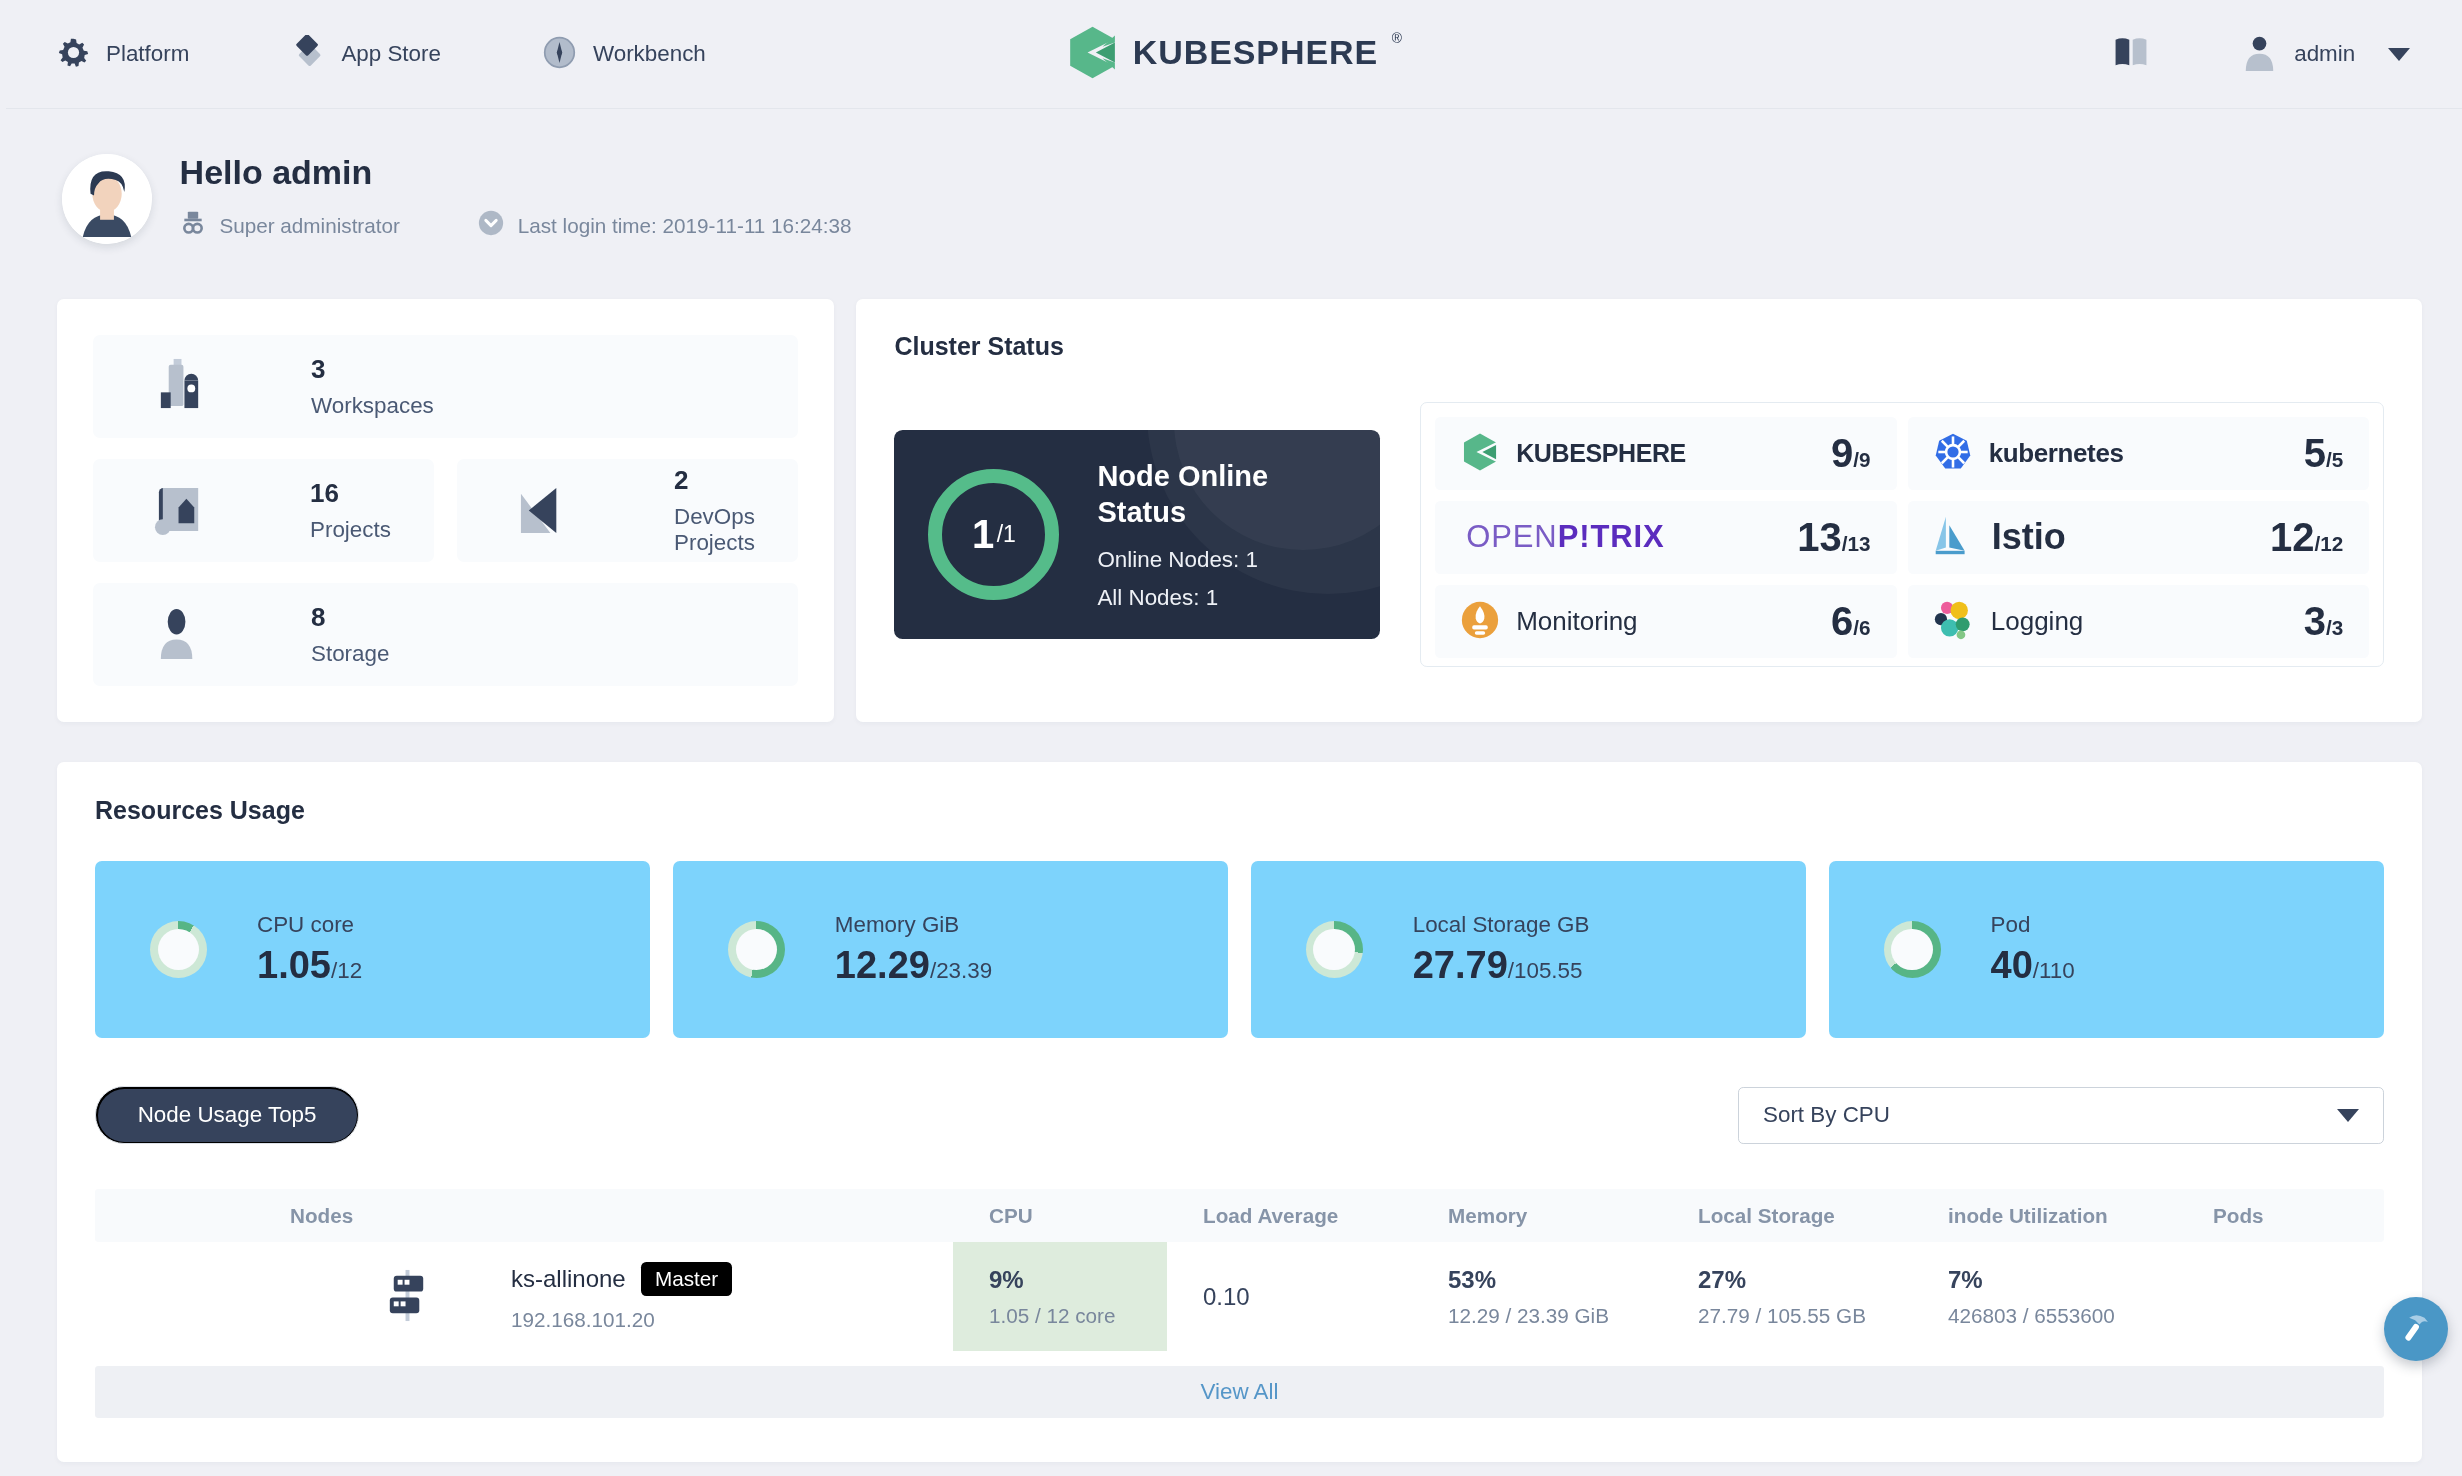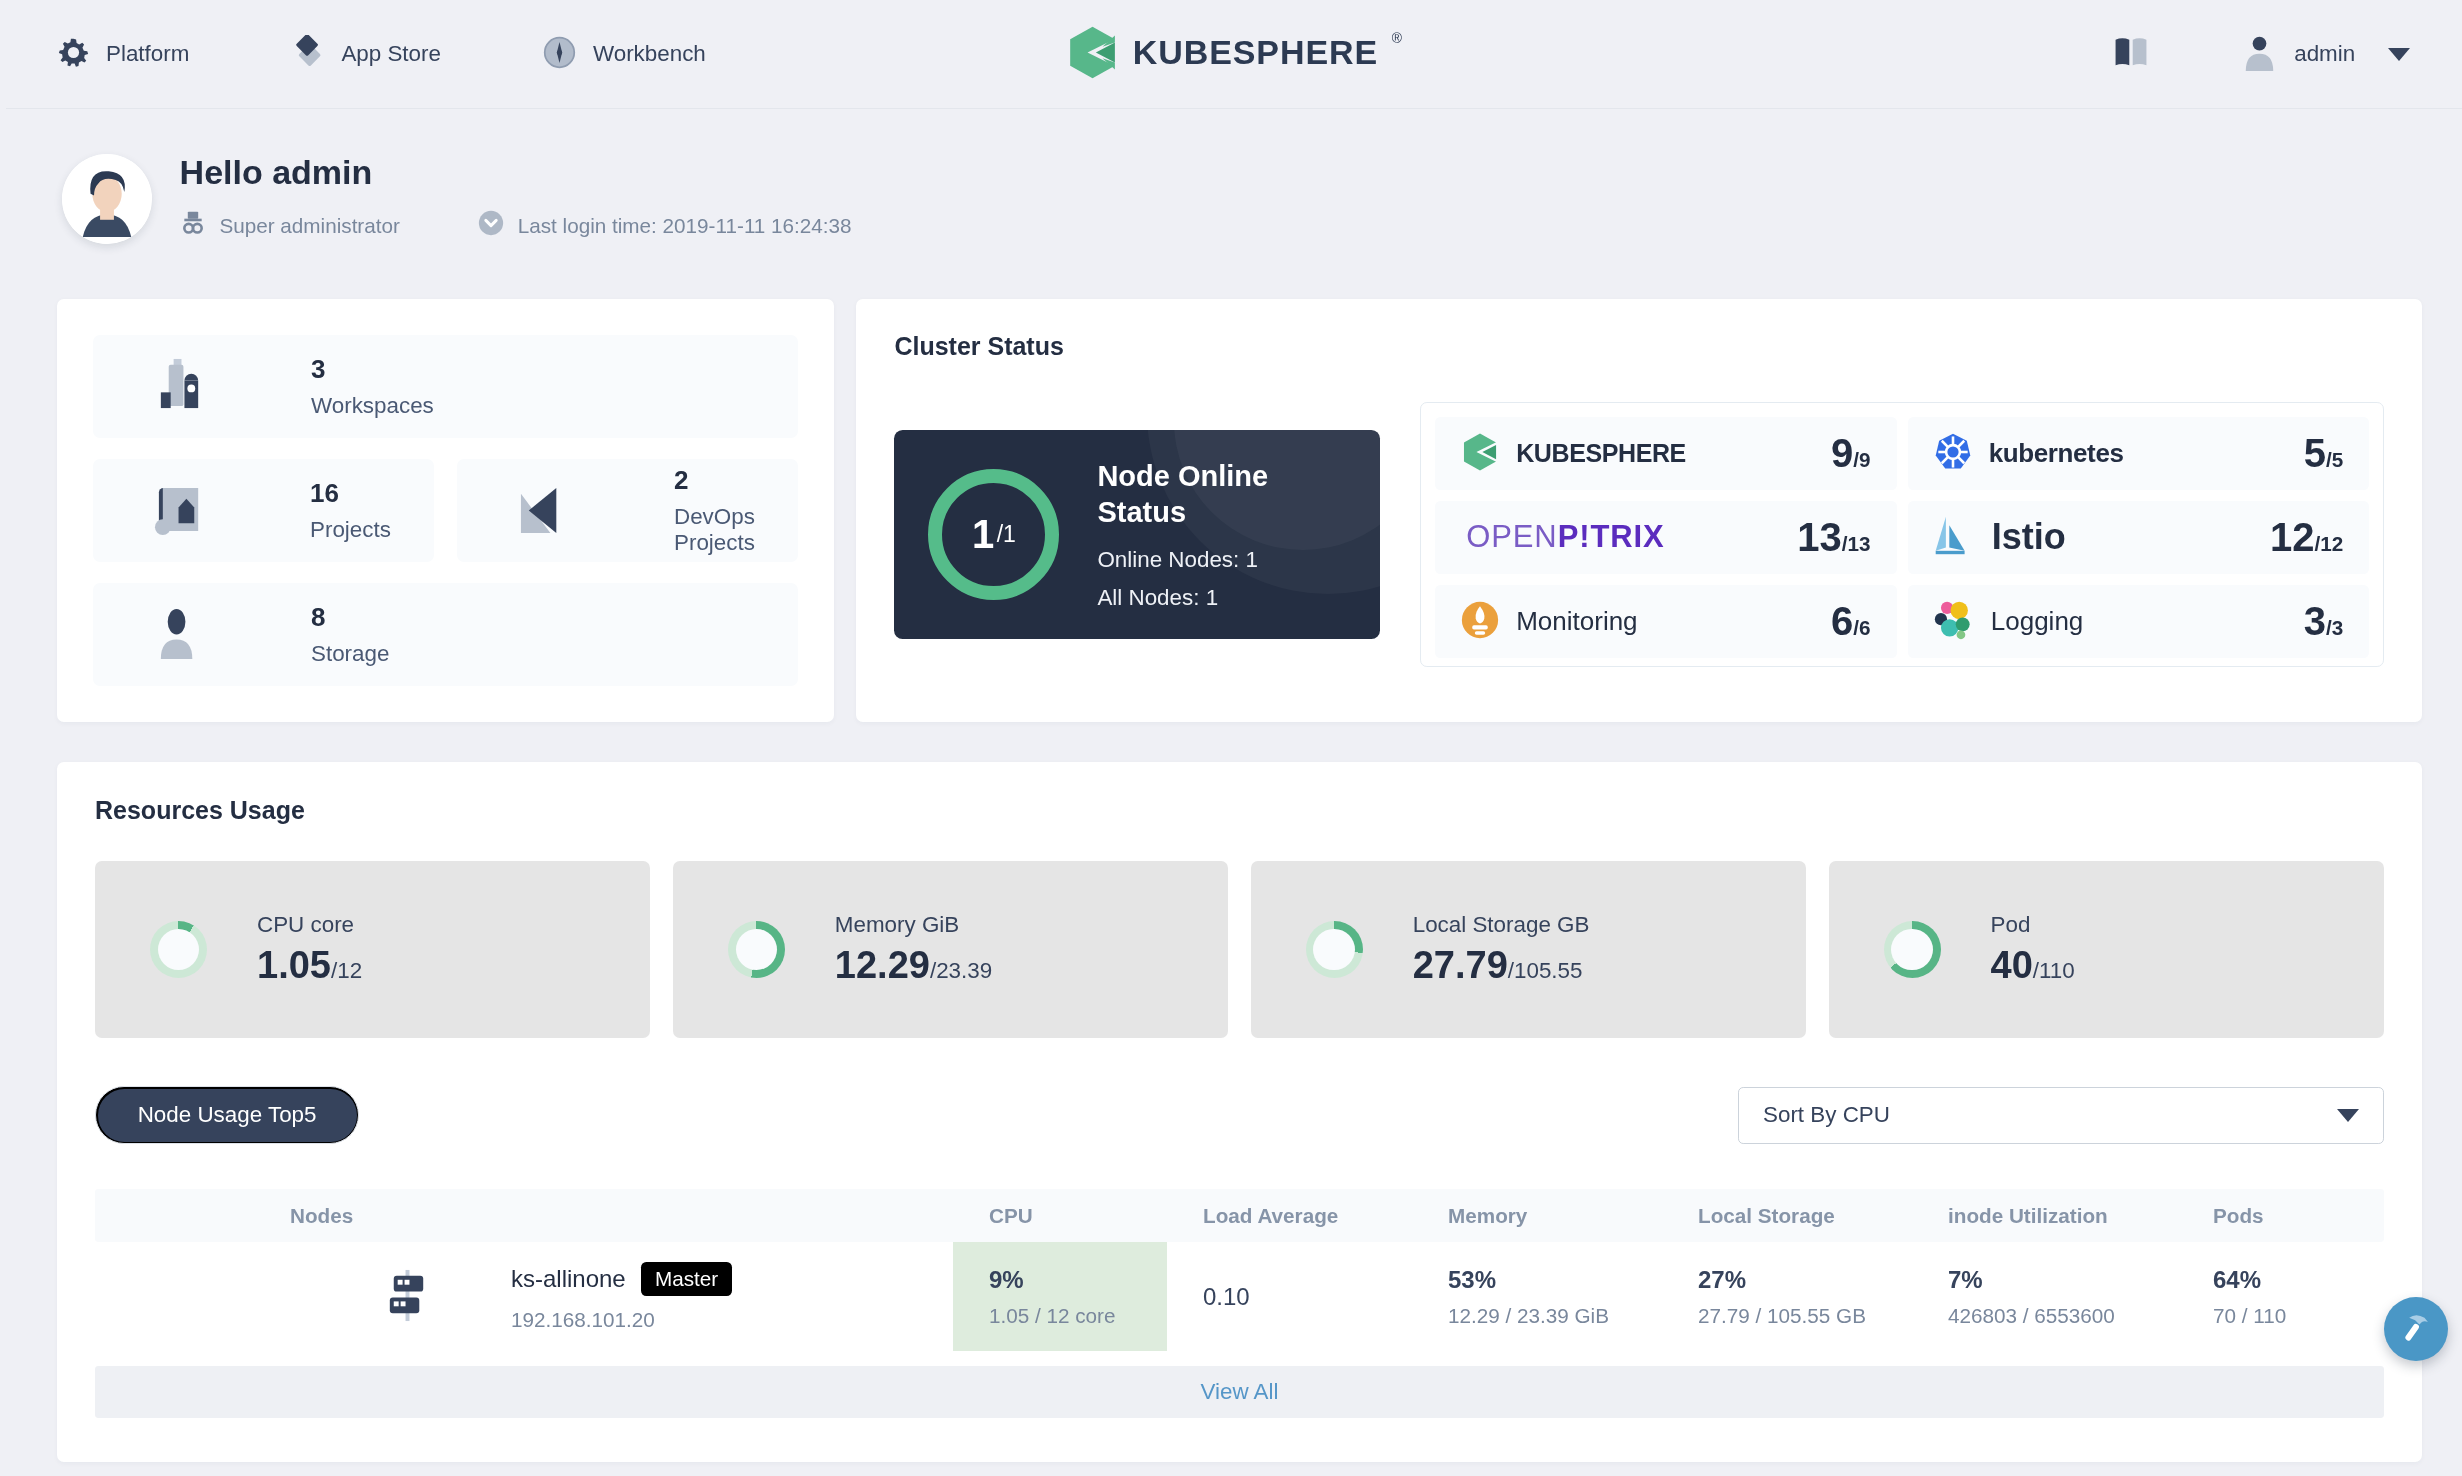--- a/index.html
+++ b/index.html
@@ -78,21 +78,21 @@
   .name-kubesphere { font-size:25px; font-weight:700; color:#242e42; letter-spacing:-0.4px; }
   .name-kubernetes { font-size:26px; font-weight:700; color:#242e42; letter-spacing:-0.4px; }
   .name-open { font-size:31px; font-weight:400; color:#7a5cc5; letter-spacing:0.9px; margin-left:-12px;}
   .name-pitrix { font-size:31px; font-weight:700; color:#5b2cbe; letter-spacing:0.9px; }
   .name-istio { font-size:36px; font-weight:700; color:#242e42; margin-left:24px; }
   .name-plain { font-size:26px; font-weight:500; color:#242e42; }
 
   
   .res-card { margin:40px 40px 0 57px; padding:34px 38px 40px 38px; height:700px; }
   .usage-row { display:flex; gap:22.4px; margin-top:36px; }
-  .usage-tile { flex:1; height:177px; background:#e5e5e5; border-radius:6.9px;
+  .usage-tile { flex:1; height:177px; background:#7dd3fc; border-radius:6.9px;
     display:flex; align-items:center; padding-left:55px; gap:50px; }
   .ring { width:57px; height:57px; border-radius:50%; position:relative; flex:0 0 auto; }
   .ring::after { content:""; position:absolute; inset:7.8px; border-radius:50%; background:#f9fbfd; }
   .usage-label { font-size:22.4px; color:#36435c; }
   .usage-nums { margin-top:6.9px; }
   .usage-value { font-size:38px; font-weight:700; color:#242e42; }
   .usage-total { font-size:22.4px; color:#36435c; }
 
   .controls-row { display:flex; align-items:center; justify-content:space-between; margin-top:48px; }
   .tabs { display:inline-flex; background:#000000; border:1.7px solid #dde2e9; border-radius:31px; padding:1.7px; }
@@ -485,24 +485,20 @@
         <span class="sub">12.29 / 23.39 GiB</span>
       </div>
       <div class="cell">
         <span class="pct">27%</span>
         <span class="sub">27.79 / 105.55 GB</span>
       </div>
       <div class="cell">
         <span class="pct">7%</span>
         <span class="sub">426803 / 6553600</span>
       </div>
-      <div class="cell">
-        <span class="pct">64%</span>
-        <span class="sub">70 / 110</span>
-      </div>
     </div>
 
     <div class="tbl-footer">
       <span class="view-all">View All</span>
     </div>
   </div>
 </div>
 
 <div class="fab">
   <span>

